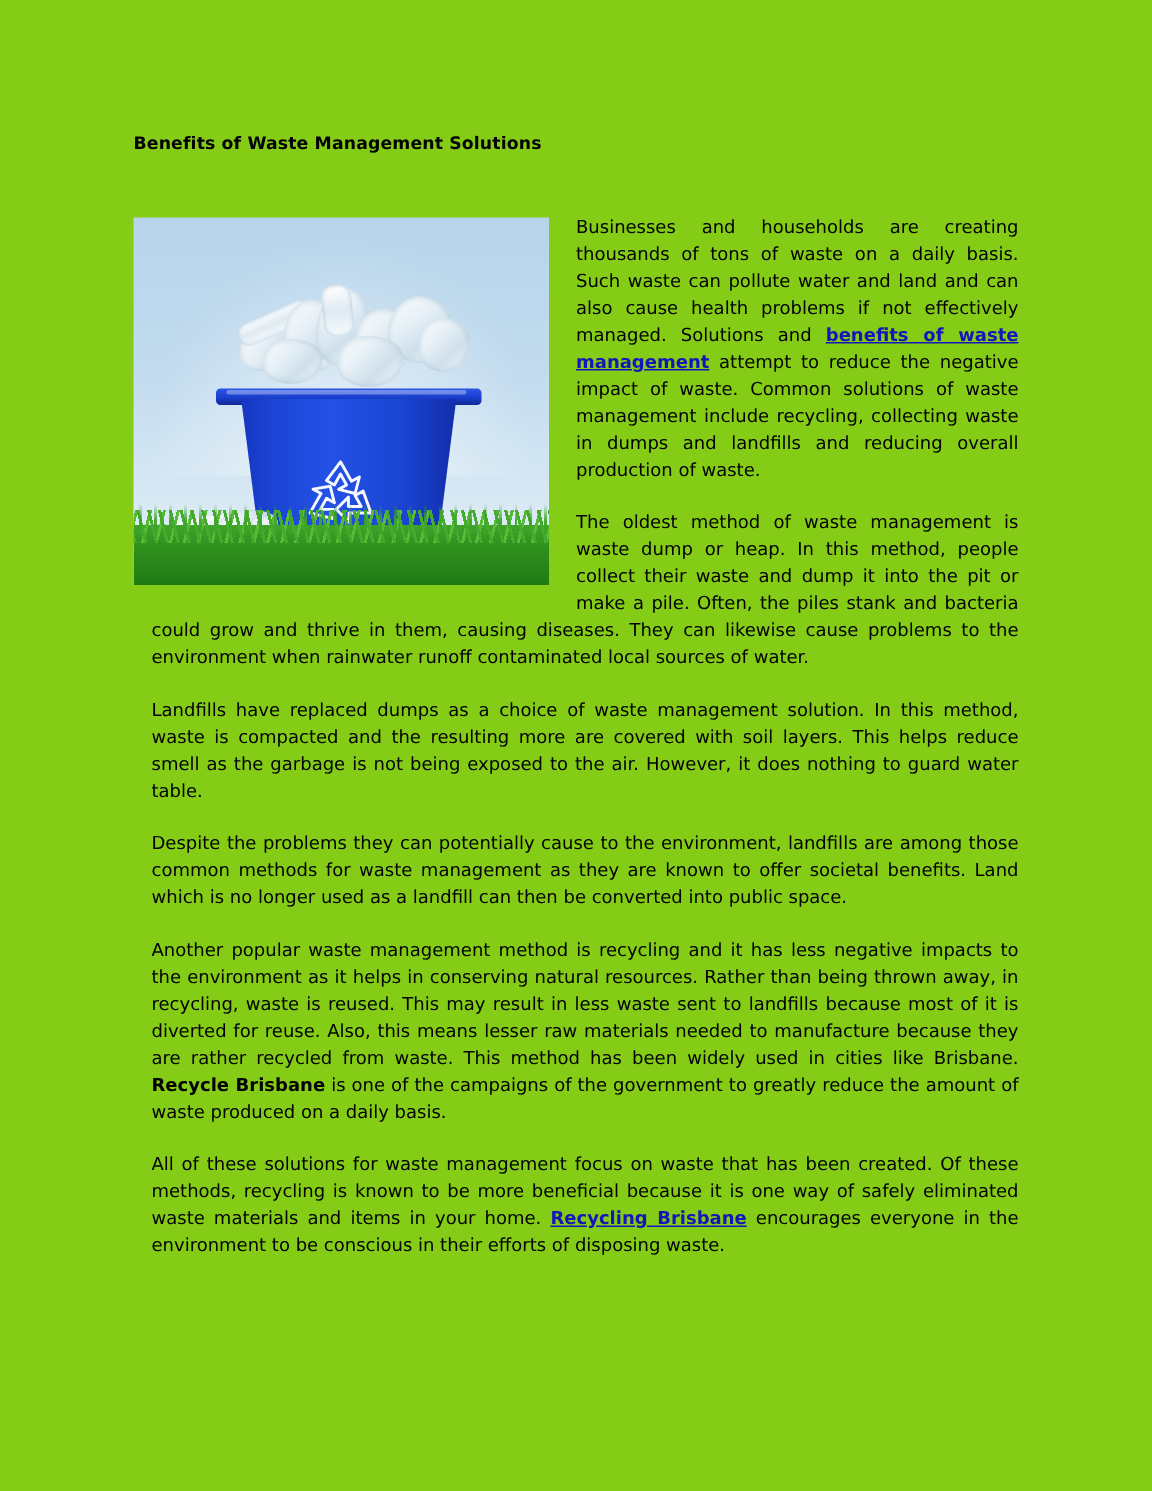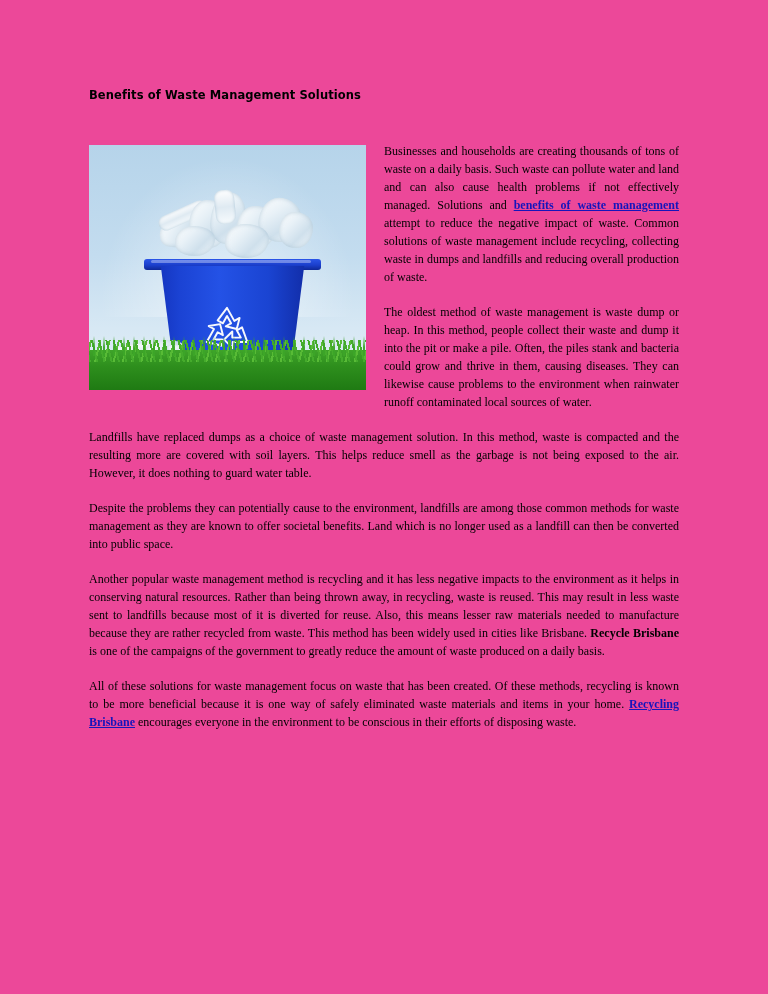--- a/index.html
+++ b/index.html
@@ -11,21 +11,21 @@
     width: 768px;
     height: 994px;
     font-family: "DejaVu Sans", "Liberation Sans", sans-serif;
     color: #000000;
     overflow: hidden;
   }
   .page {
     position: relative;
     width: 768px;
     height: 994px;
-    background: #ec4899;
+    background: #84cc16;
     box-sizing: border-box;
   }
   .content {
     position: absolute;
     left: 89px;
     top: 88px;
     width: 590px;
   }
   .doc-title {
     font-size: 11.5px;
@@ -34,23 +34,22 @@
     margin: 0 0 40px 0;
     line-height: 14px;
   }
   .article {
     font-size: 12px;
     line-height: 18px;
     text-align: justify;
     color: #000000;
   }
   .article p {
-    margin: 0 0 17px 0;
+    margin: 0 0 17px 12px;
     text-align: justify;
-    font-family: Liberation Serif, serif;
   }
   .article p:last-child {
     margin-bottom: 0;
   }
   .doc-link {
     color: #1515bb;
     font-weight: bold;
     text-decoration: underline;
     cursor: pointer;
   }

